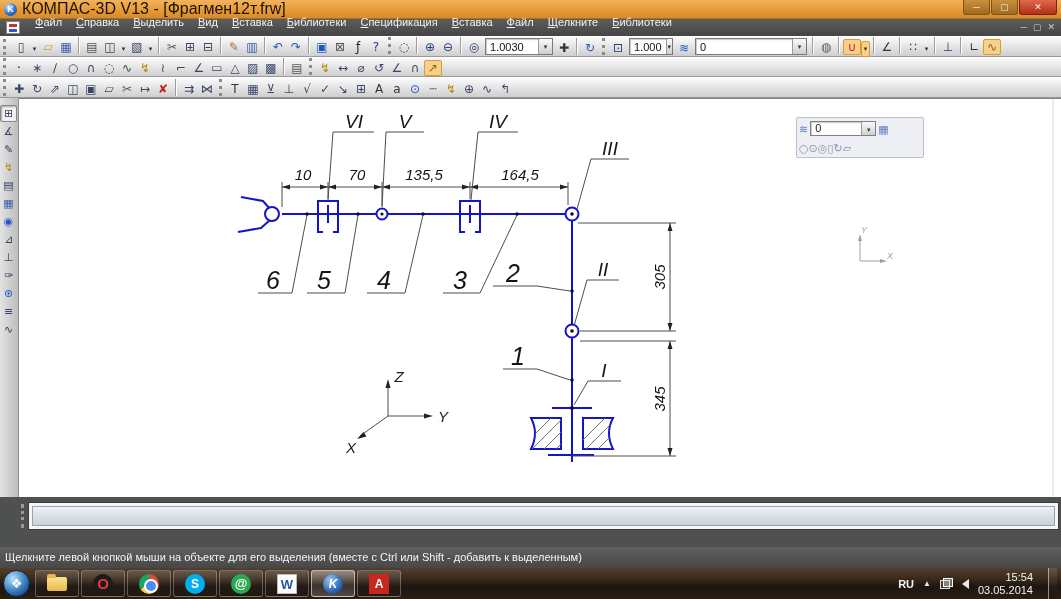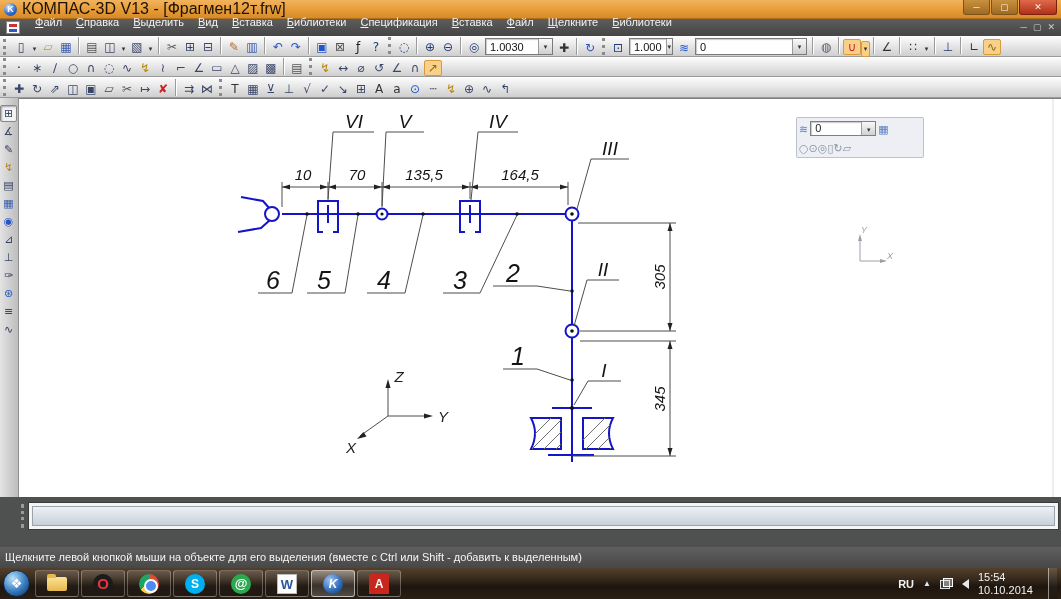--- a/index.html
+++ b/index.html
@@ -107,21 +107,21 @@
   .ic-word { width:20px; height:20px; background:#fdfdfd; border:1px solid #bbb; color:#2b579a; text-align:center; line-height:19px; font-weight:bold; font-size:13px; }
   .ic-kompas { background:radial-gradient(circle at 35% 30%, #9cc4f0, #2d66b5 60%, #123a74); font-style:italic; }
   .ic-adobe { width:20px; height:20px; background:#c8271d; color:#fff; text-align:center; line-height:20px; font-weight:bold; font-size:12px; }
   .tray { margin-left:auto; display:flex; align-items:center; gap:9px; color:#f2f2f2; padding-right:4px; height:100%; }
   .tray .lang { font-size:11px; font-weight:bold; }
   .tray .hidden-ic { font-size:8px; color:#e8e8e8; }
   .net-ic { width:13px; height:11px; position:relative; }
   .net-ic::before { content:""; position:absolute; left:0; bottom:0; width:8px; height:7px; border:1px solid #ddd; background:rgba(255,255,255,.15); }
   .net-ic::after { content:""; position:absolute; right:0; top:0; width:8px; height:7px; border:1px solid #fff; background:rgba(255,255,255,.35); }
   .spk-ic { width:0; height:0; border:5px solid transparent; border-right:7px solid #e8e8e8; border-left:none; position:relative; }
-  .clock { text-align:left; font-size:11px; line-height:13px; padding-right:6px; }
+  .clock { text-align:right; font-size:11px; line-height:13px; padding-right:6px; }
   .showdesk { width:9px; height:31px; border-left:1px solid rgba(255,255,255,.5); background:linear-gradient(rgba(255,255,255,.12),rgba(0,0,0,.2)); }
 
   
   .blu { stroke:var(--blu,#1414c8); stroke-width:2; fill:none; }
   .blu-f { stroke:var(--blu,#1414c8); stroke-width:2; fill:#fff; }
   .thin { stroke:#4d4d4d; stroke-width:1; fill:none; }
   .gray { stroke:#9aa0a8; stroke-width:1; fill:none; }
   .hatch { stroke:#707070; stroke-width:1; }
   .arr { fill:#222; stroke:none; }
   .garr { fill:#9aa0a8; stroke:none; }
@@ -413,17 +413,17 @@
   <div class="task-btn">
       <span class="ic-adobe">A</span>
     </div>
   <div class="tray">
     <span class="lang">RU</span>
     <span class="hidden-ic">▲</span>
     <span class="net-ic"></span>
     <span class="spk-ic"></span>
     <div class="clock">
       <div>15:54</div>
-      <div>10.10.2014</div>
+      <div>03.05.2014</div>
     </div>
     <div class="showdesk"></div>
   </div>
 </div>
 
 </body></html>

